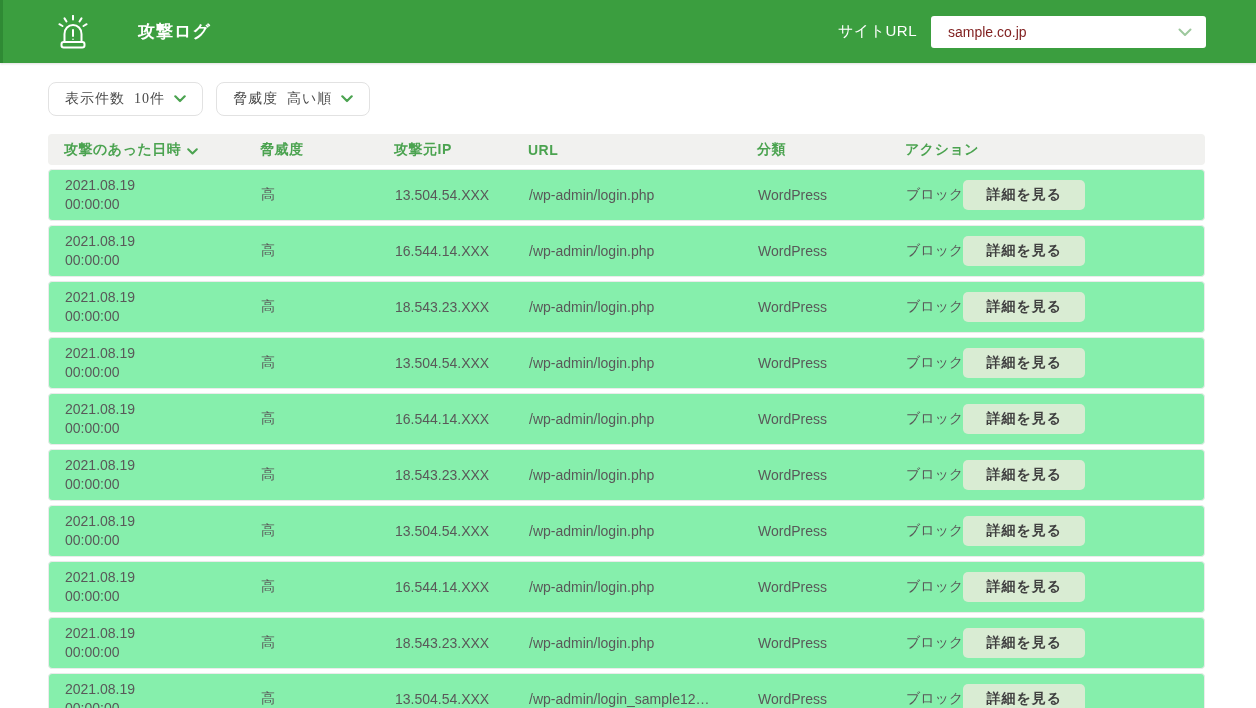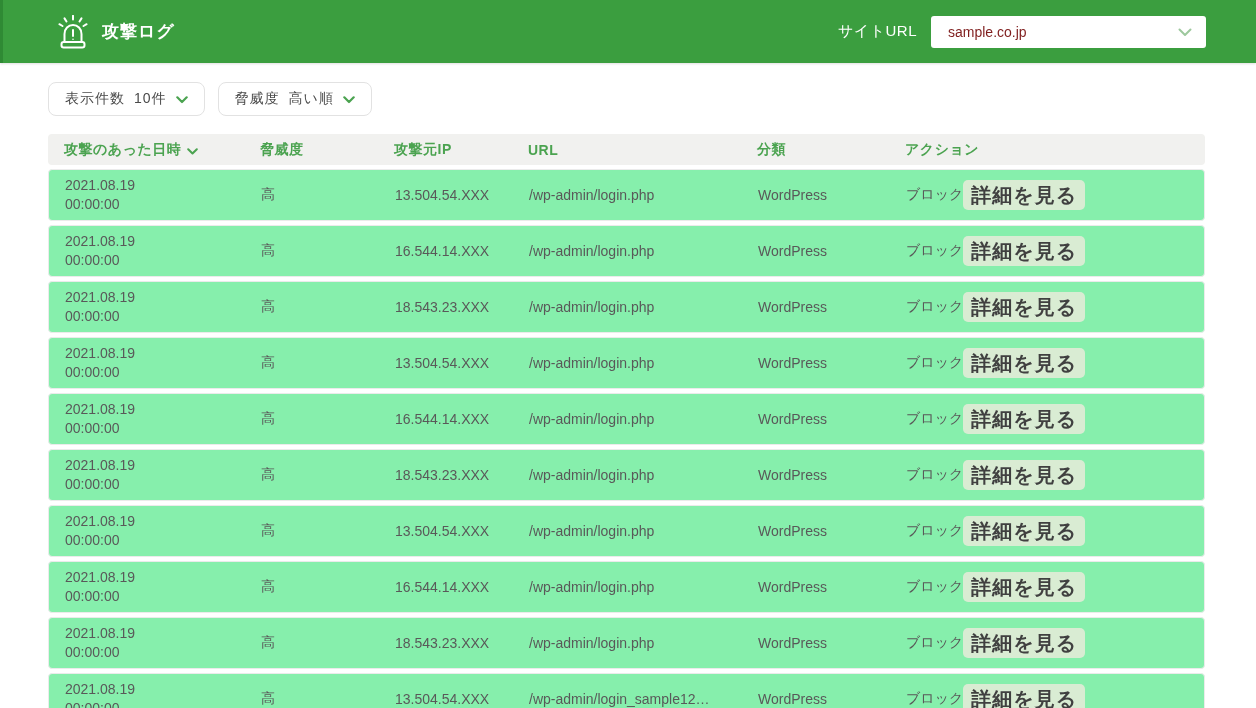--- a/index.html
+++ b/index.html
@@ -12,20 +12,21 @@
 
   
   .app-header {
     height: 63px;
     background: #3b9e3f;
     display: flex;
     align-items: center;
     padding: 0 50px 0 58px;
     box-shadow: 0 1px 2px rgba(0,0,0,0.12);
     position: relative;
+    gap: 36px;
   }
   .app-header::before {
     content: "";
     position: absolute;
     left: 0; top: 0; bottom: 0;
     width: 3px;
     background: #2f8a34;
   }
   .siren-wrap { width: 30px; height: 34px; margin-right: 14px; display: flex; align-items: flex-end; }
   .page-title {
@@ -52,20 +53,21 @@
     cursor: pointer;
   }
   .site-url-value { font-size: 14px; color: #7f1d1d; flex: 1; }
 
   
   .filter-bar {
     display: flex;
     align-items: center;
     gap: 13px;
     padding: 19px 50px 0 48px;
+    font-family: Liberation Serif, serif;
   }
   .filter-btn {
     height: 34px;
     background: #ffffff;
     border: 1px solid #e2e2e2;
     border-radius: 8px;
     display: flex;
     align-items: center;
     padding: 0 16px;
     font-size: 14px;
@@ -118,21 +120,21 @@
     padding-right: 14px;
     overflow: visible;
   }
   .detail-btn {
     width: 122px;
     height: 30px;
     background: #d9ecd3;
     border: none;
     border-radius: 5px;
     font-family: inherit;
-    font-size: 20px;
+    font-size: 14px;
     font-weight: bold;
     color: #404040;
     letter-spacing: 1px;
     cursor: pointer;
     flex: none;
   }
 
   .chev { flex: none; }
 </style>
 </head>

